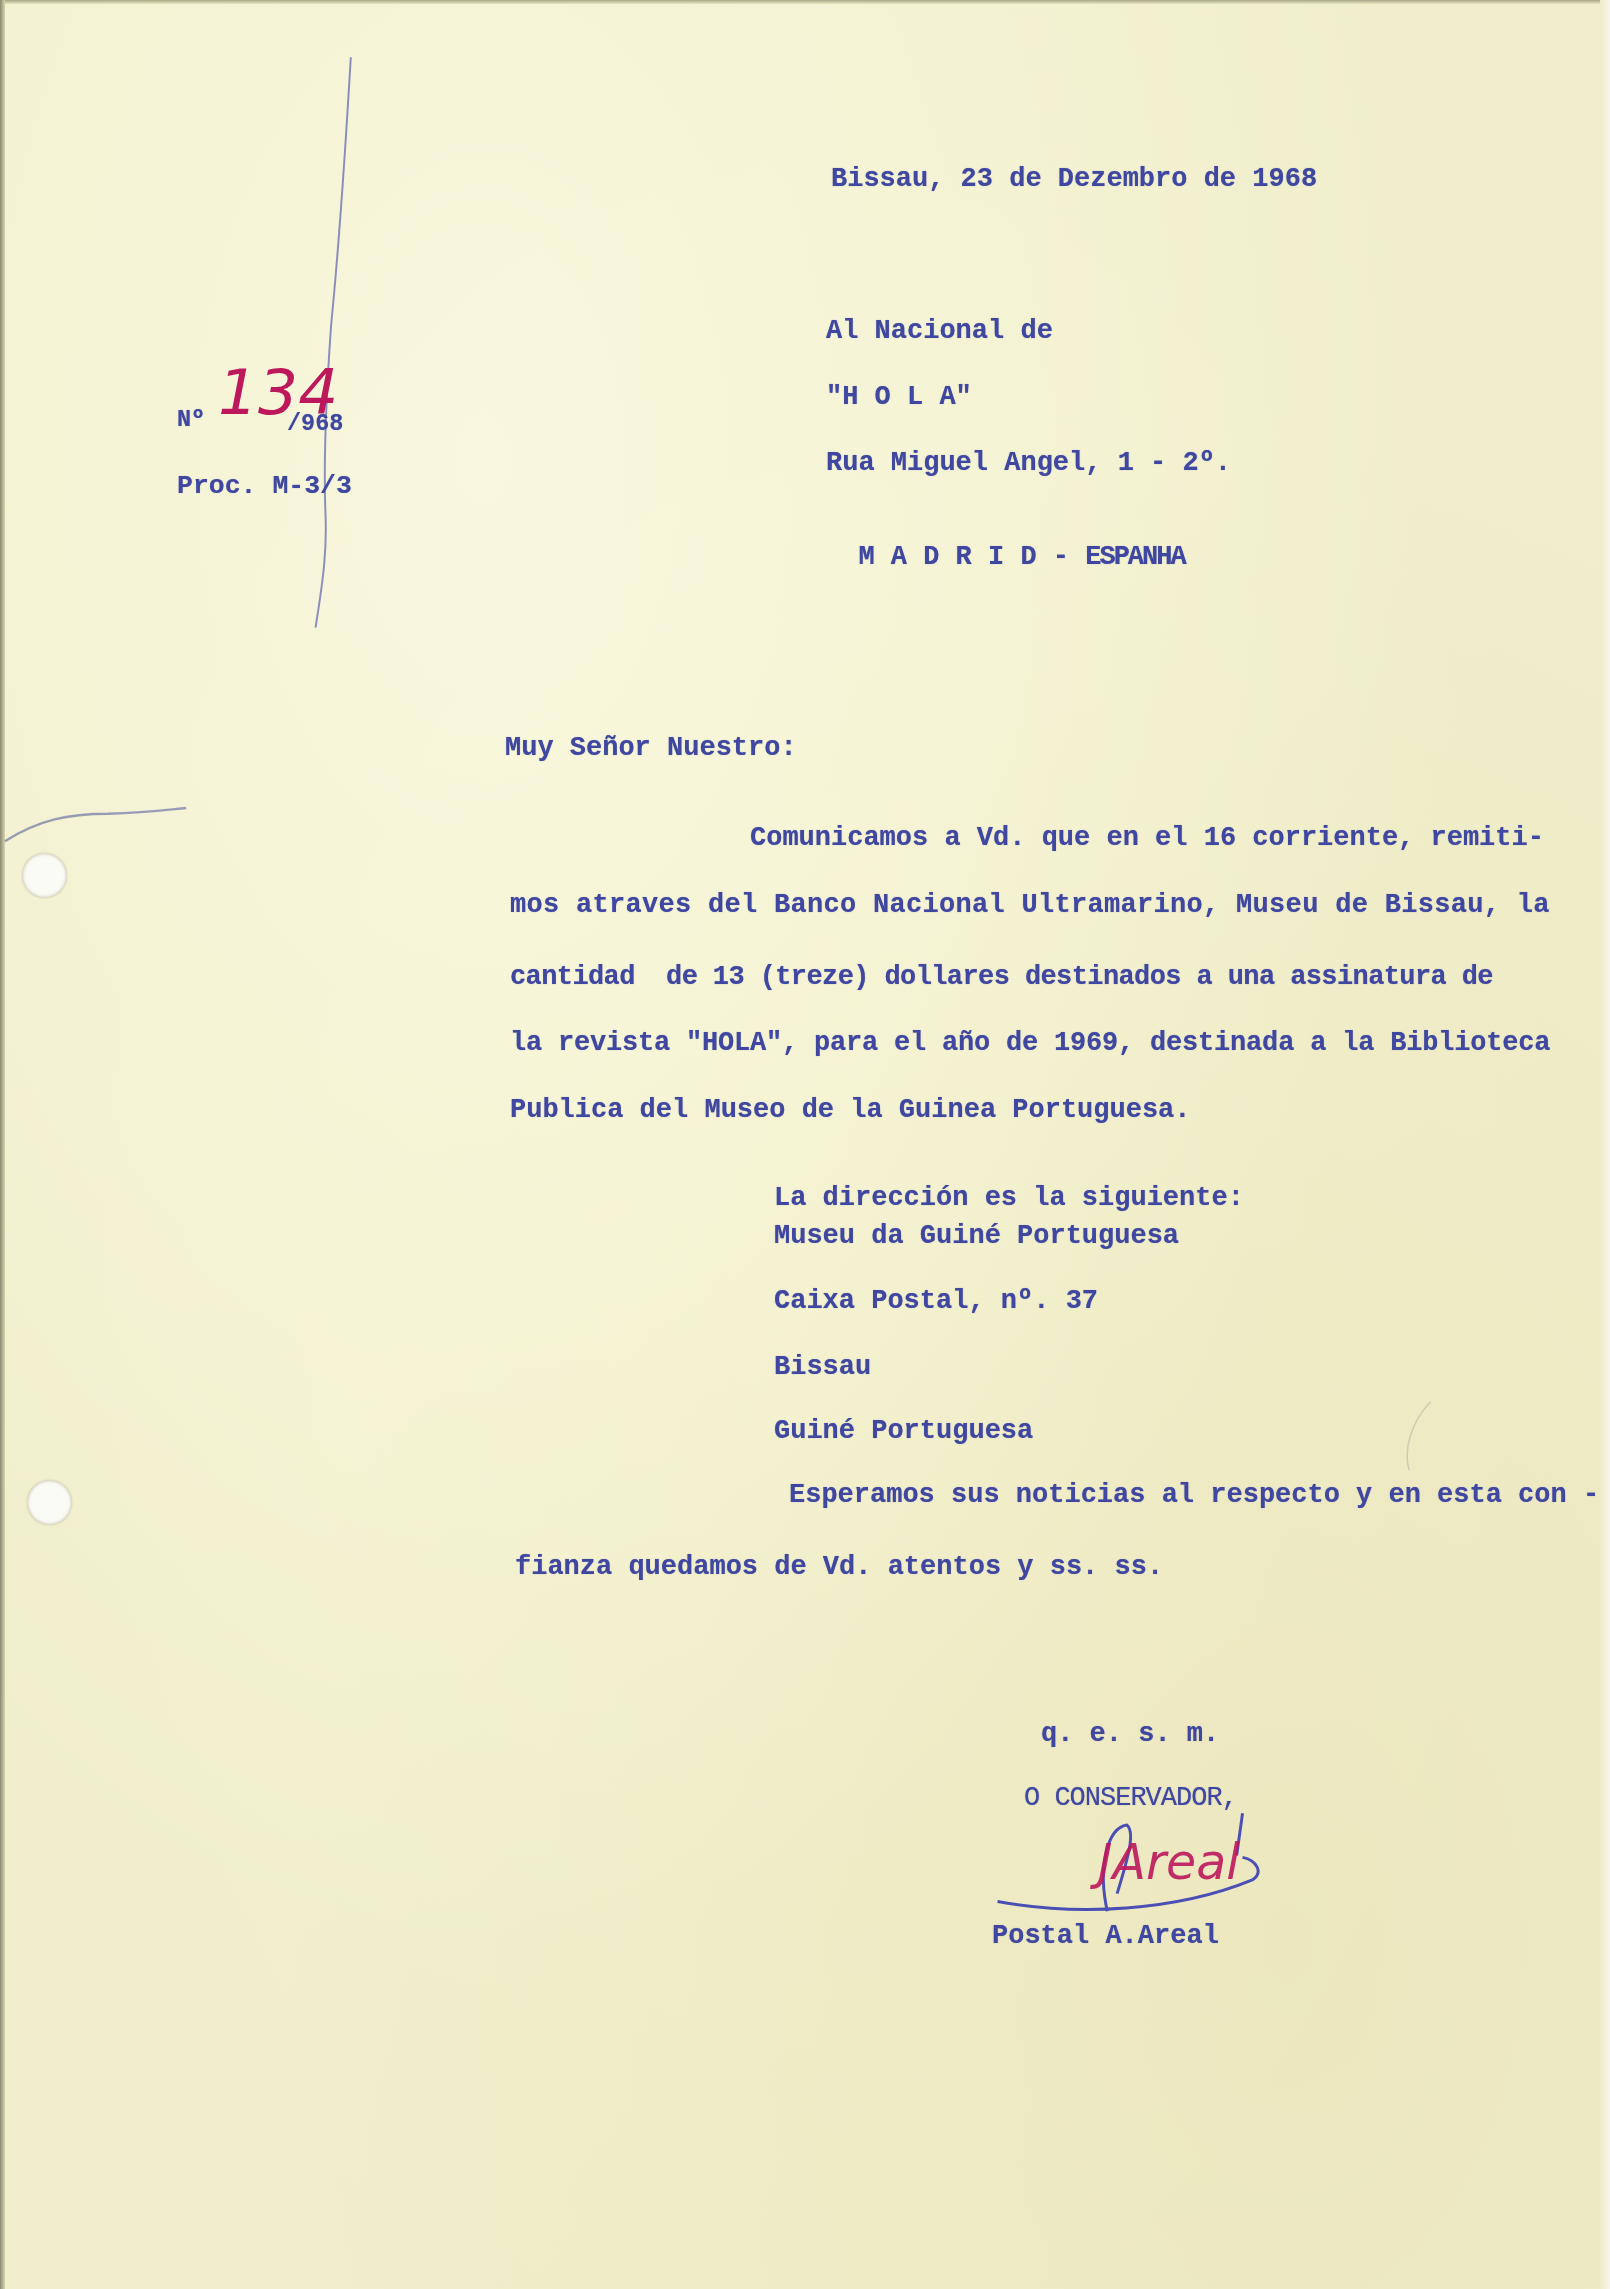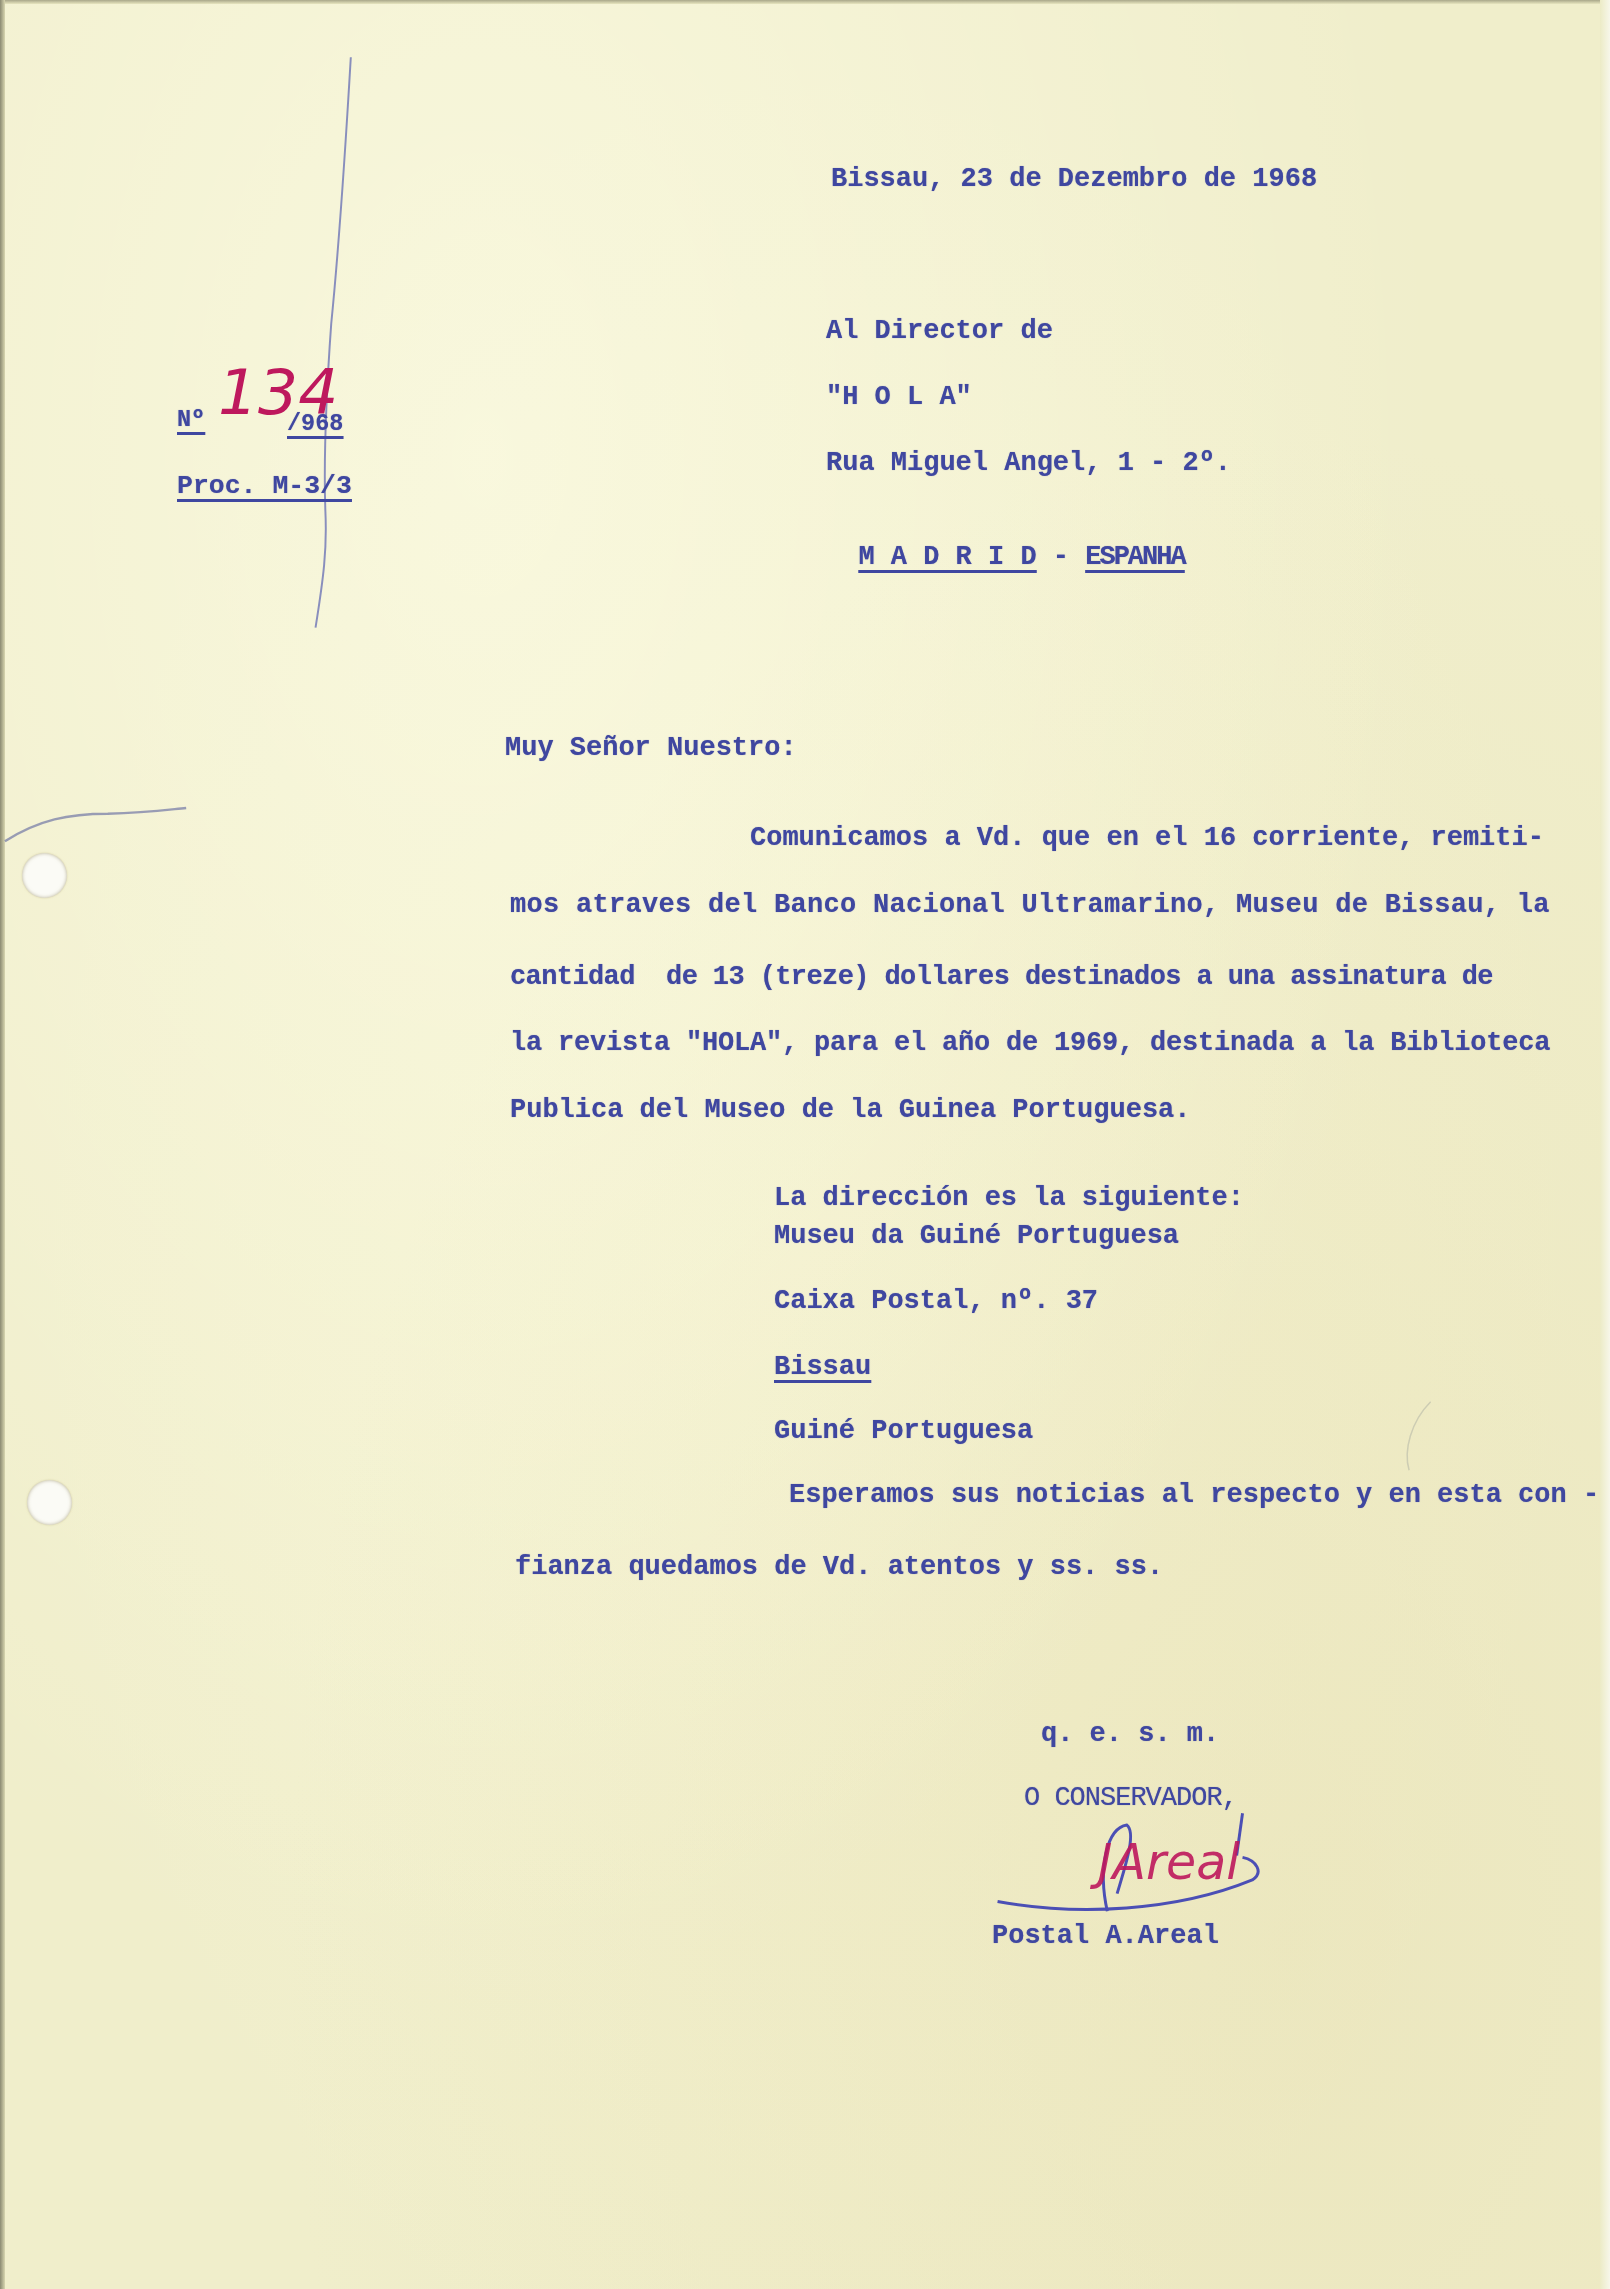--- a/index.html
+++ b/index.html
@@ -13,21 +13,21 @@
     font-family: "Liberation Mono", "DejaVu Sans Mono", monospace;
   }
   .edge-left { position:absolute; left:0; top:0; width:4.9px; height:2290px; background:linear-gradient(90deg,#8b8a72,#d8d6b0); }
   .edge-top { position:absolute; left:0; top:0; width:1610px; height:3.9px; background:linear-gradient(180deg,#a9a78a,#e8e6c0); }
   .edge-right { position:absolute; right:0; top:0; width:9.8px; height:2290px; background:linear-gradient(90deg,#ecebc6,#f7f7ea); }
   .t {
     position: absolute; white-space: pre; color: #3f47a0;
     font-weight: bold; font-size: 27px; line-height: 31px;
     text-shadow: 0 0 1px rgba(63,71,160,0.55);
   }
-  .u { text-decoration: underline; text-decoration-thickness: 2.9px; text-underline-offset: 5.9px; }
+  .u { text-decoration-thickness: 2.9px; text-underline-offset: 5.9px; }
   .hand {
     position: absolute; color: #be185d; font-family: "DejaVu Sans", sans-serif;
     font-style: italic; font-size: 63px; line-height: 63px; font-weight: normal;
   }
   .punch { position:absolute; width:45px; height:45px; border-radius:50%; background:#fbfbf6; box-shadow: inset 0 0 3.9px rgba(140,130,90,0.6), 0 0 2px rgba(190,180,130,0.6); }
   svg.ink { position:absolute; left:0; top:0; }
 </style>
 </head>
 <body>
 
@@ -49,21 +49,21 @@
 
 <div class="t" style="left:823px; top:164px;margin-left:8px;">Bissau, 23 de Dezembro de 1968</div>
 
 <div style="position:absolute; left:177px; top:404px;">
   <span class="t u" style="left:0; top:0; font-size:23.5px;">Nº</span>
   <span class="hand" style="left:41px; top:-43px;">134</span>
   <span class="t u" style="left:110px; top:3.9px; font-size:23.5px;">/968</span>
 </div>
 <div class="t u" style="left:177px; top:471px; font-size:26.5px;">Proc. M-3/3</div>
 
-<div class="t" style="left:826px; top:316px;">Al Director de</div>
+<div class="t" style="left:826px; top:316px;">Al Nacional de</div>
 <div class="t" style="left:826px; top:382px;">"H O L A"</div>
 <div class="t" style="left:826px; top:448px;">Rua Miguel Angel, 1 - 2º.</div>
 <div class="t" style="left:826px; top:511px;">
   <span class="u">M A D R I D</span><span> - </span><span class="u" style="letter-spacing:-2px;">ESPANHA</span>
 </div>
 
 <div class="t" style="left:505px; top:733px;text-align:center;">Muy Señor Nuestro:</div>
 
 <div class="t" style="left:750px; top:823px;">Comunicamos a Vd. que en el 16 corriente, remiti-</div>
 <div class="t" style="left:510px; top:890px; letter-spacing:0.3px;">mos atraves del Banco Nacional Ultramarino, Museu de Bissau, la</div>

